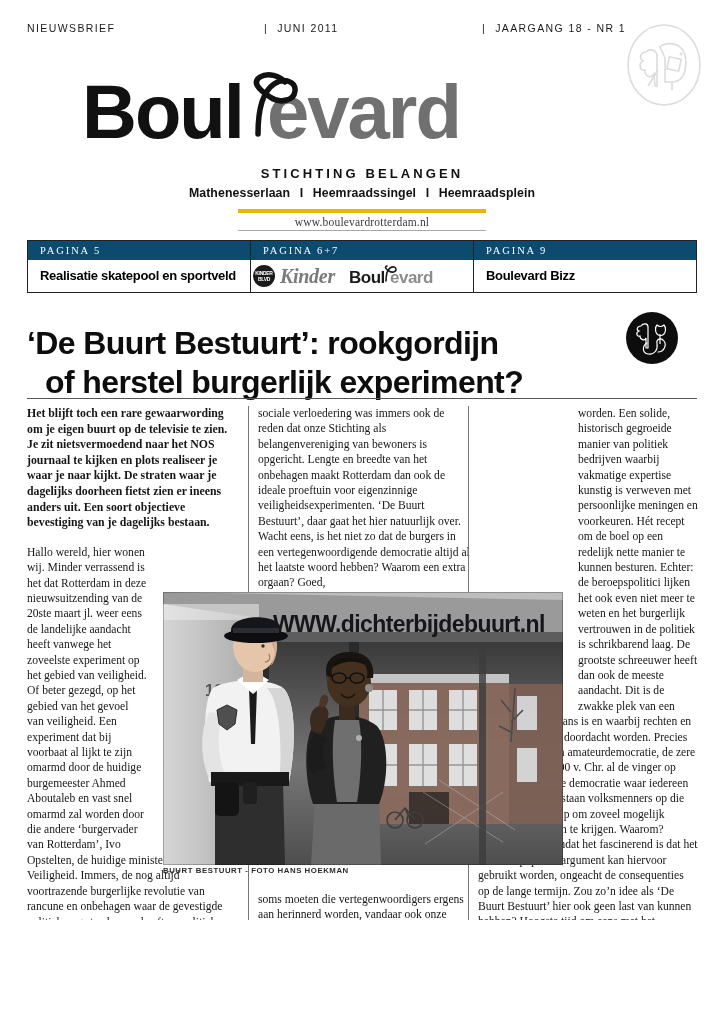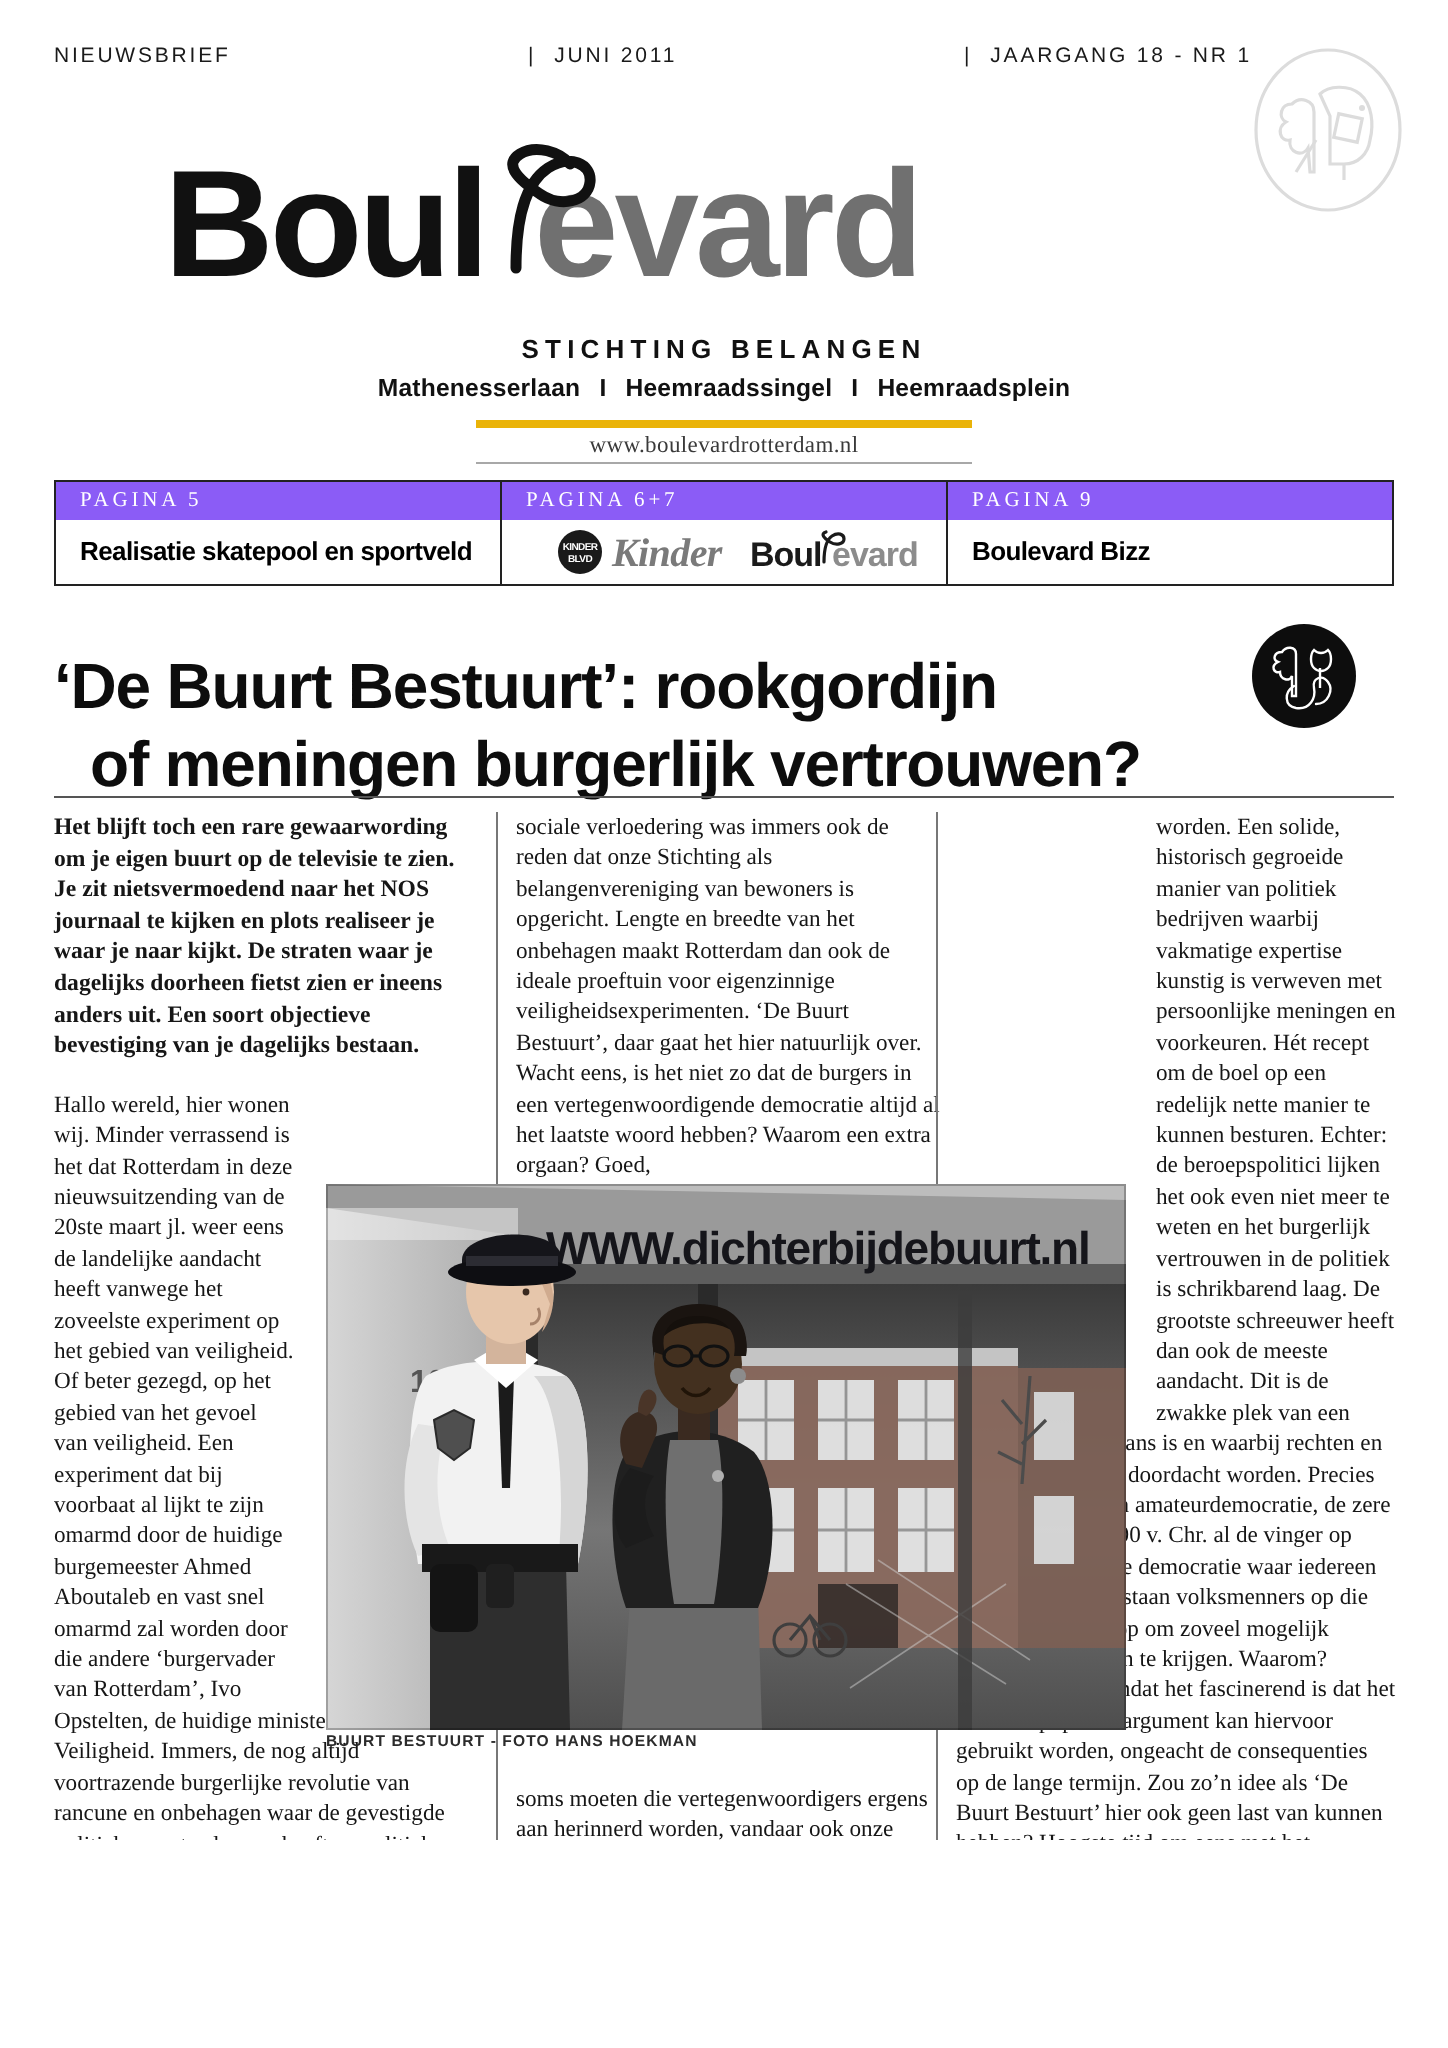--- a/index.html
+++ b/index.html
@@ -106,21 +106,21 @@
     border: 1px solid #222;
     box-sizing: border-box;
   }
   .nav-cell {
     flex: 1 1 0;
     border-right: 1px solid #222;
     box-sizing: border-box;
   }
   .nav-cell:last-child { border-right: none; }
   .nav-cell .np {
-    background: #8b5cf6;
+    background: #0c4a6e;
     color: #fff;
     font-family: "Liberation Serif", serif;
     font-size: 10.5px;
     letter-spacing: 1.9px;
     padding: 4px 0 4px 12px;
     height: 19px;
     box-sizing: border-box;
     line-height: 11px;
   }
   .nav-cell .nt {
@@ -132,21 +132,21 @@
     padding: 7px 0 8px 12px;
     height: 32px;
     box-sizing: border-box;
     line-height: 17px;
     letter-spacing: -0.3px;
     white-space: nowrap;
     overflow: hidden;
   }
   .nav-cell.kinder .nt {
     padding: 3px 0 0 0;
-    text-align: right;
+    text-align: left;
   }
   .kb-logo { display: inline-block; vertical-align: middle; }
 
   
   .headline {
     position: absolute;
     top: 303px;
     left: 27px;
     width: 590px;
     font-family: "Liberation Sans", sans-serif;
@@ -325,21 +325,21 @@
     </div>
 
     <div class="nav-cell">
       <div class="np">PAGINA 9</div>
       <div class="nt">Boulevard Bizz</div>
     </div>
   </div>
 
   <h1 class="headline">
     <span class="l1">‘De Buurt Bestuurt’: rookgordijn</span>
-    <span class="l2">of meningen burgerlijk vertrouwen?</span>
+    <span class="l2">of herstel burgerlijk experiment?</span>
   </h1>
 
   <div class="headline-badge">
     <svg width="56" height="56" viewBox="0 0 56 56" aria-hidden="true">
       <circle cx="28" cy="28" r="26" fill="#0d0d0d"></circle>
 
       <path d="M17 16 C13 16 12 20 15 21 C11 23 13 27 16 26 C16 30 21 31 22 28 L22 38 L24 38 L24 17 C24 13 19 13 17 16 Z" fill="none" stroke="#ffffff" stroke-width="1.2"></path>
 
       <path d="M33 15 C31 17 31 22 33 24 C35 26 38 26 40 24 C42 22 42 17 40 15 C38 17 35 17 33 15 Z" fill="none" stroke="#ffffff" stroke-width="1.2"></path>
       <path d="M36 24 L36 34" fill="none" stroke="#ffffff" stroke-width="1.2"></path>

